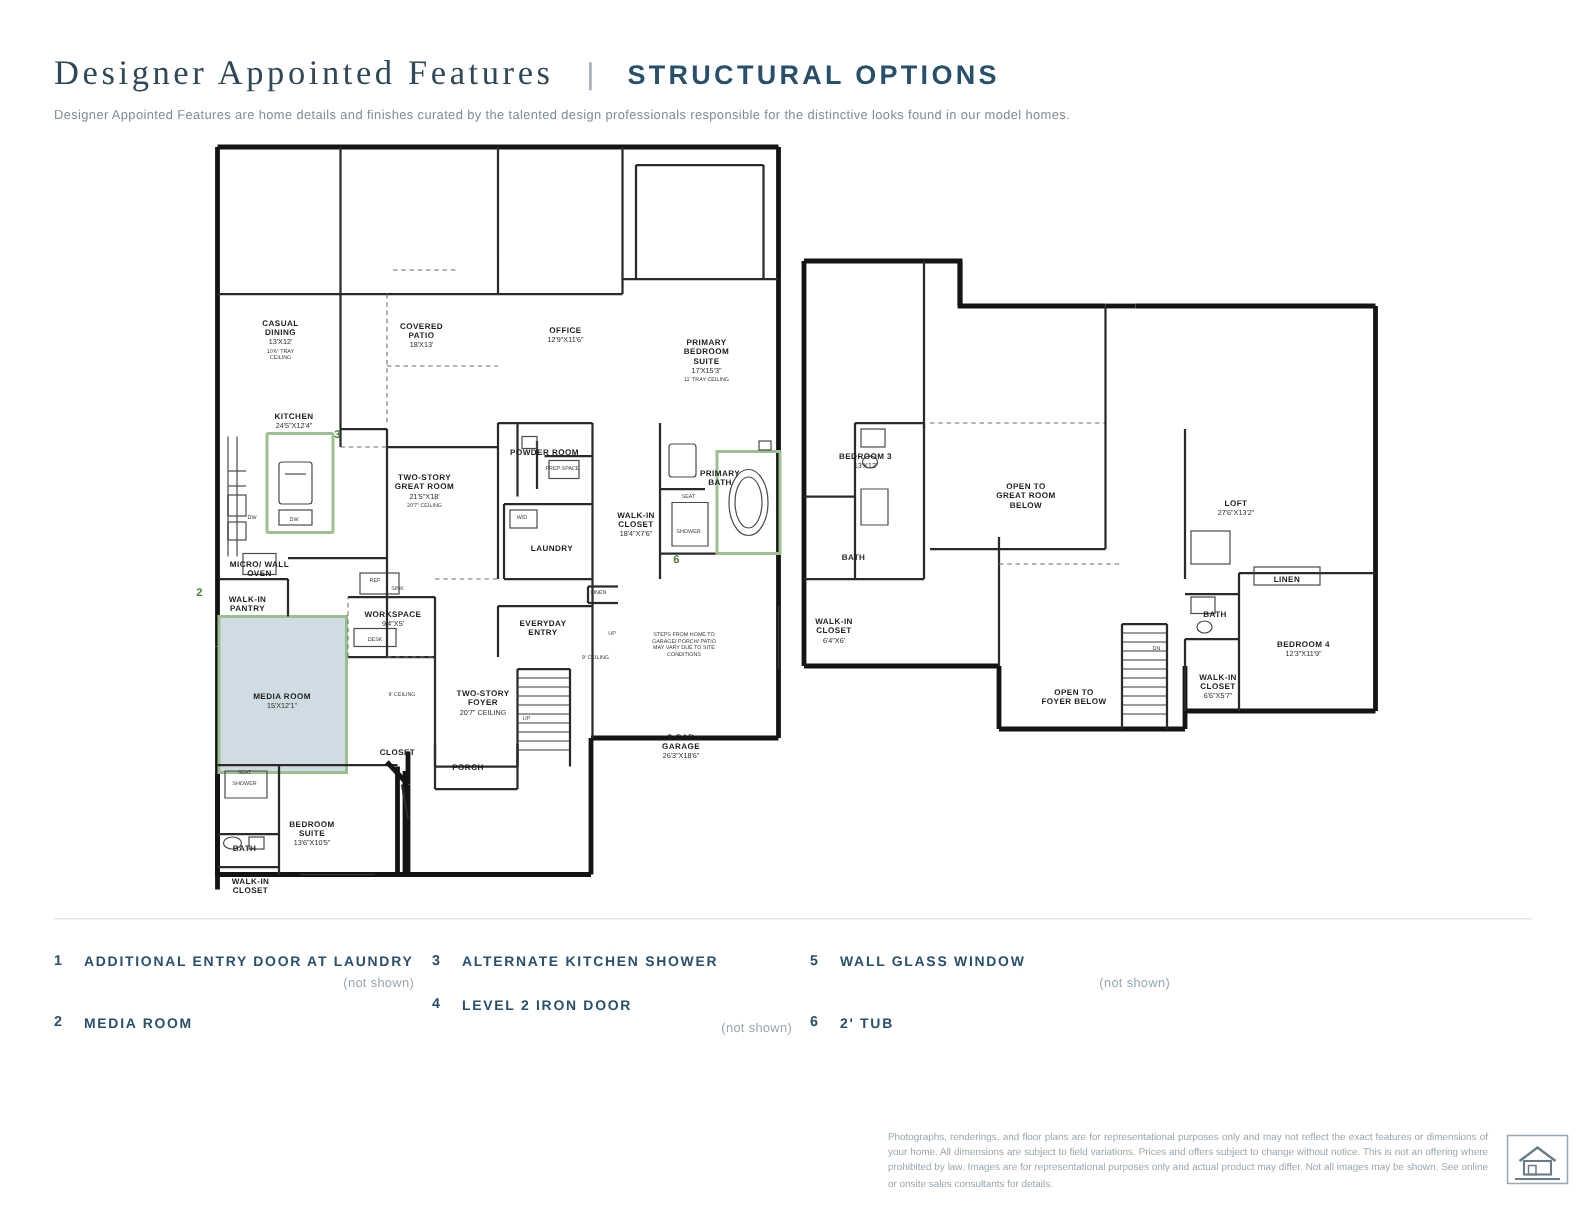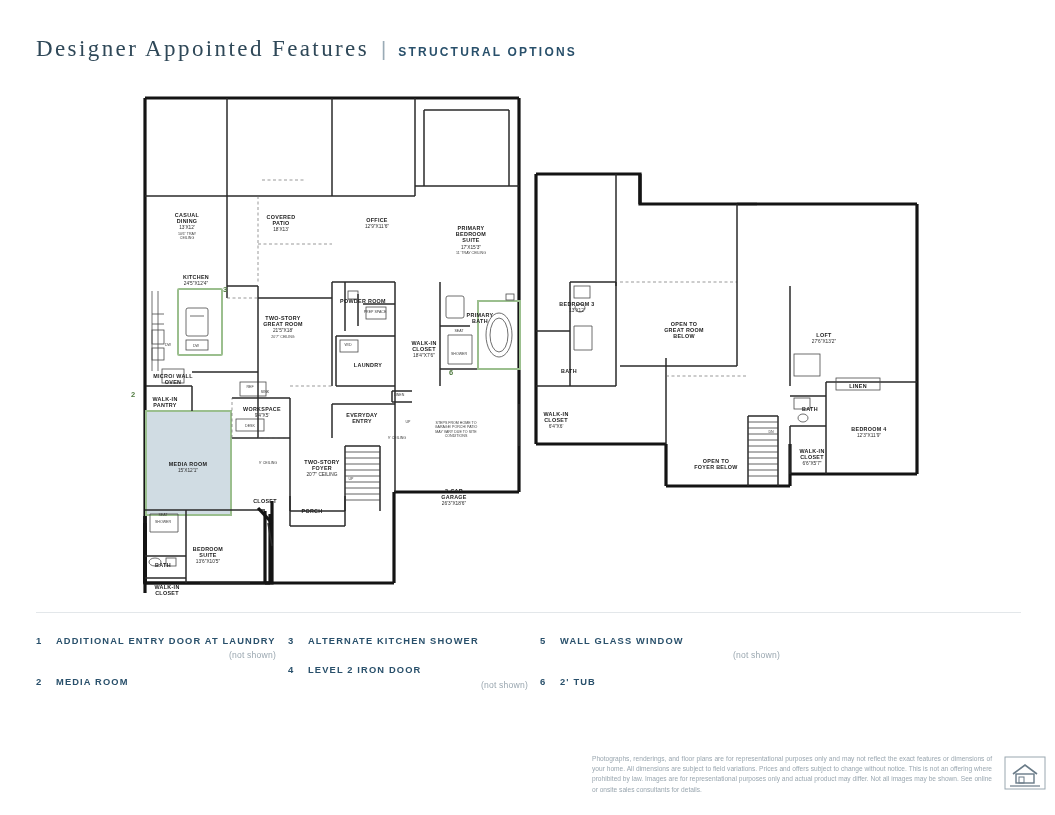--- a/index.html
+++ b/index.html
@@ -23,37 +23,37 @@
   
   .header {
     position: absolute;
     left: 36px;
     top: 36px;
     width: 980px;
   }
   .title-row {
     display: flex;
     align-items: baseline;
-    gap: 10px;
+    gap: 20px;
   }
   .title-main {
     font-family: "Liberation Serif", serif;
     font-size: 23px;
     letter-spacing: 2.4px;
     color: #2f4858;
     font-weight: 400;
   }
   .title-divider {
     font-size: 20px;
     color: #9aabb6;
     font-weight: 300;
     margin: 0 2px;
   }
   .title-sub {
-    font-size: 12px;
+    font-size: 18px;
     letter-spacing: 2.2px;
     color: #29506b;
     font-weight: 700;
   }
   .subtitle {
     margin-top: 9px;
     font-size: 8.6px;
     letter-spacing: 0.25px;
     color: #7d8d99;
   }
@@ -200,20 +200,21 @@
 <body>
 
 <div class="page">
 
   <div class="header">
     <div class="title-row">
       <span class="title-main">Designer Appointed Features</span>
       <span class="title-divider">|</span>
       <span class="title-sub">STRUCTURAL OPTIONS</span>
     </div>
+    <div class="subtitle">Designer Appointed Features are home details and finishes curated by the talented design professionals responsible for the distinctive looks found in our model homes.</div>
   </div>
 
   <div class="plan">
     <svg width="1055" height="520" viewBox="0 0 1055 520" xmlns="http://www.w3.org/2000/svg">
 
       <g>
 
         <path class="wall" d="M145,12 L519,12 L519,406 L394,406 L394,105 L145,105 Z" opacity="0"></path>
 
         <path class="wall" d="M145,12 L519,12 L519,406 L395,406 L395,110 L145,110 Z" opacity="0"></path>

